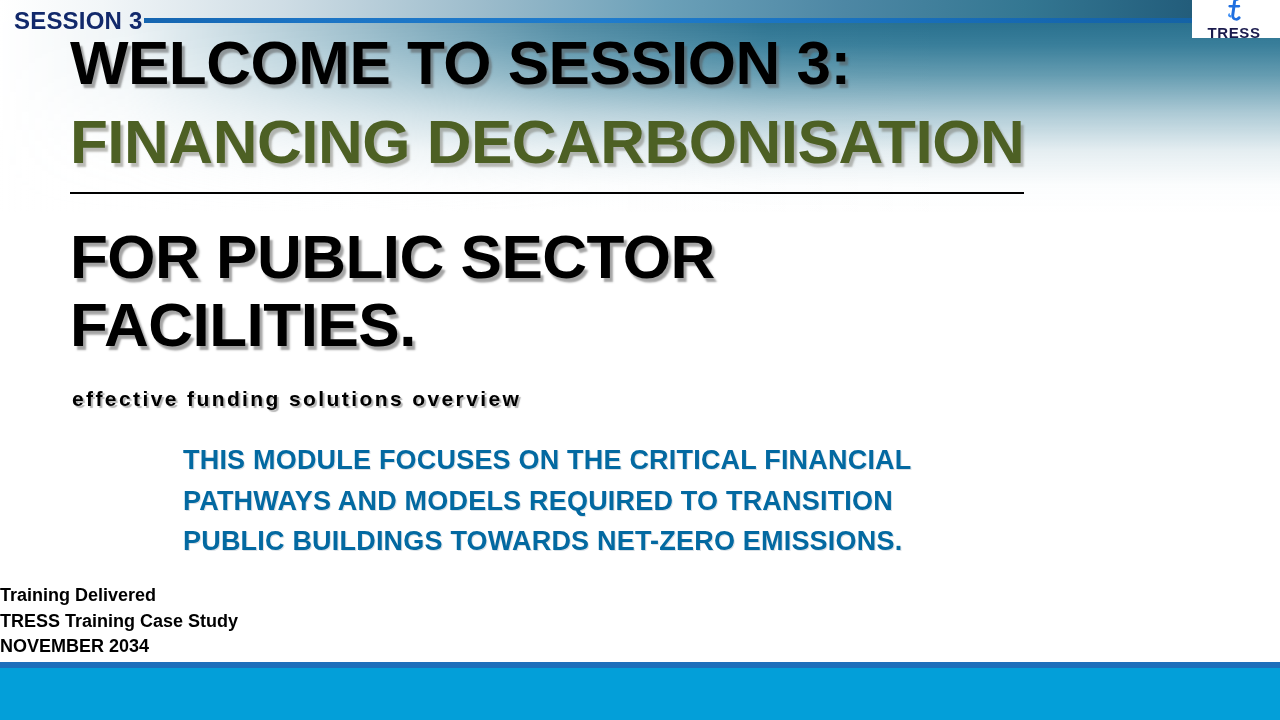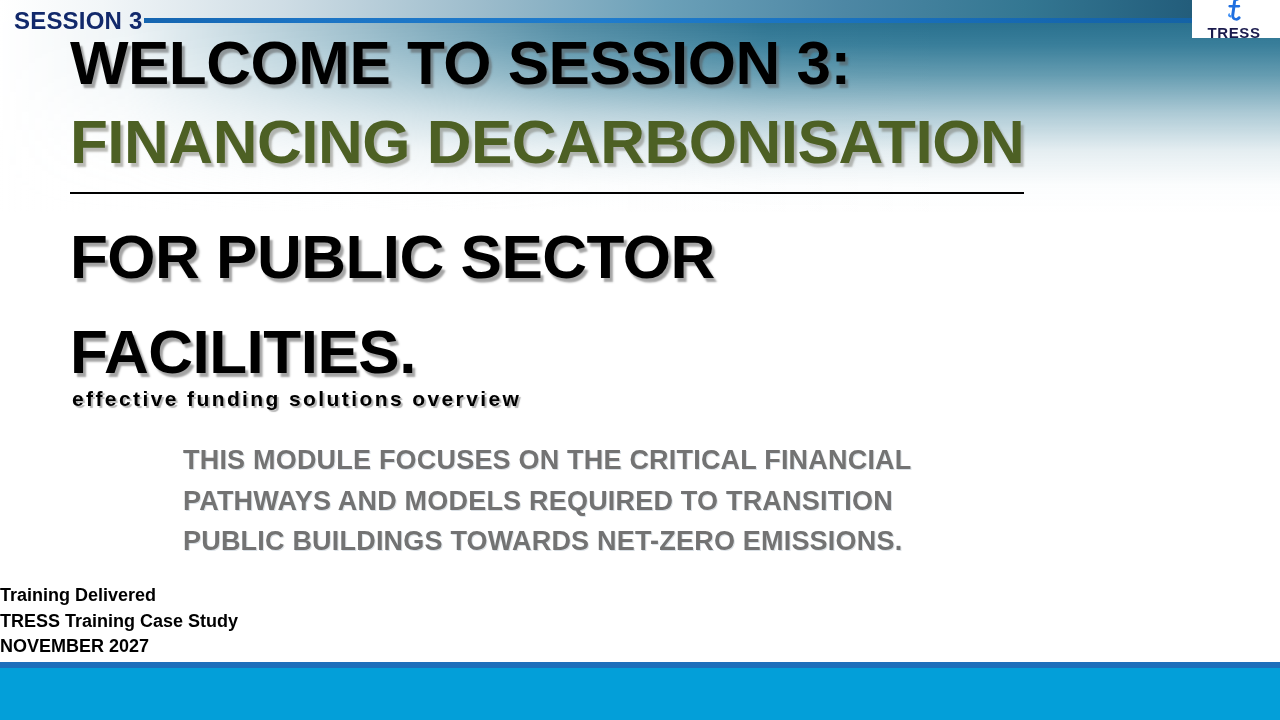--- a/index.html
+++ b/index.html
@@ -140,21 +140,21 @@
     text-shadow: 3px 4px 2px rgba(90,90,90,0.55);
   }
   .title-line.green {
     color: #4d6024;
     text-shadow: 3px 4px 2px rgba(120,120,110,0.5);
     display: inline-block;
     border-bottom: 2px solid #000000;
     padding-bottom: 20px;
     margin-bottom: 34px;
   }
-  .title-line.l3 { margin-bottom: 36px; }
+  .title-line.l3 { margin-bottom: 9px; }
   .title-line.l4 { margin-bottom: 0; }
 
   
   .tagline {
     position: absolute;
     left: 72px;
     top: 387px;
     font-size: 21px;
     font-weight: bold;
     letter-spacing: 2.4px;
@@ -166,21 +166,21 @@
   
   .statement {
     position: absolute;
     left: 183px;
     top: 440px;
     width: 1060px;
     font-size: 27px;
     font-weight: bold;
     line-height: 1.5;
     letter-spacing: 0.2px;
-    color: #737373;
+    color: #0369a1;
     text-shadow: 1px 1px 0 rgba(190,200,210,0.55);
   }
   .statement div { white-space: nowrap; }
 
   
   .credits {
     position: absolute;
     left: 0px;
     top: 583px;
     font-size: 18px;
@@ -238,19 +238,19 @@
 
   <div class="statement">
     <div>THIS MODULE FOCUSES ON THE CRITICAL FINANCIAL</div>
     <div>PATHWAYS AND MODELS REQUIRED TO TRANSITION</div>
     <div>PUBLIC BUILDINGS TOWARDS NET-ZERO EMISSIONS.</div>
   </div>
 
   <div class="credits">
     <div>Training Delivered</div>
     <div>TRESS Training Case Study</div>
-    <div>NOVEMBER 2027</div>
+    <div>NOVEMBER 2034</div>
   </div>
 
   <div class="bar-dark"></div>
   <div class="bar-light"></div>
 
 </div>
 
 </body></html>

